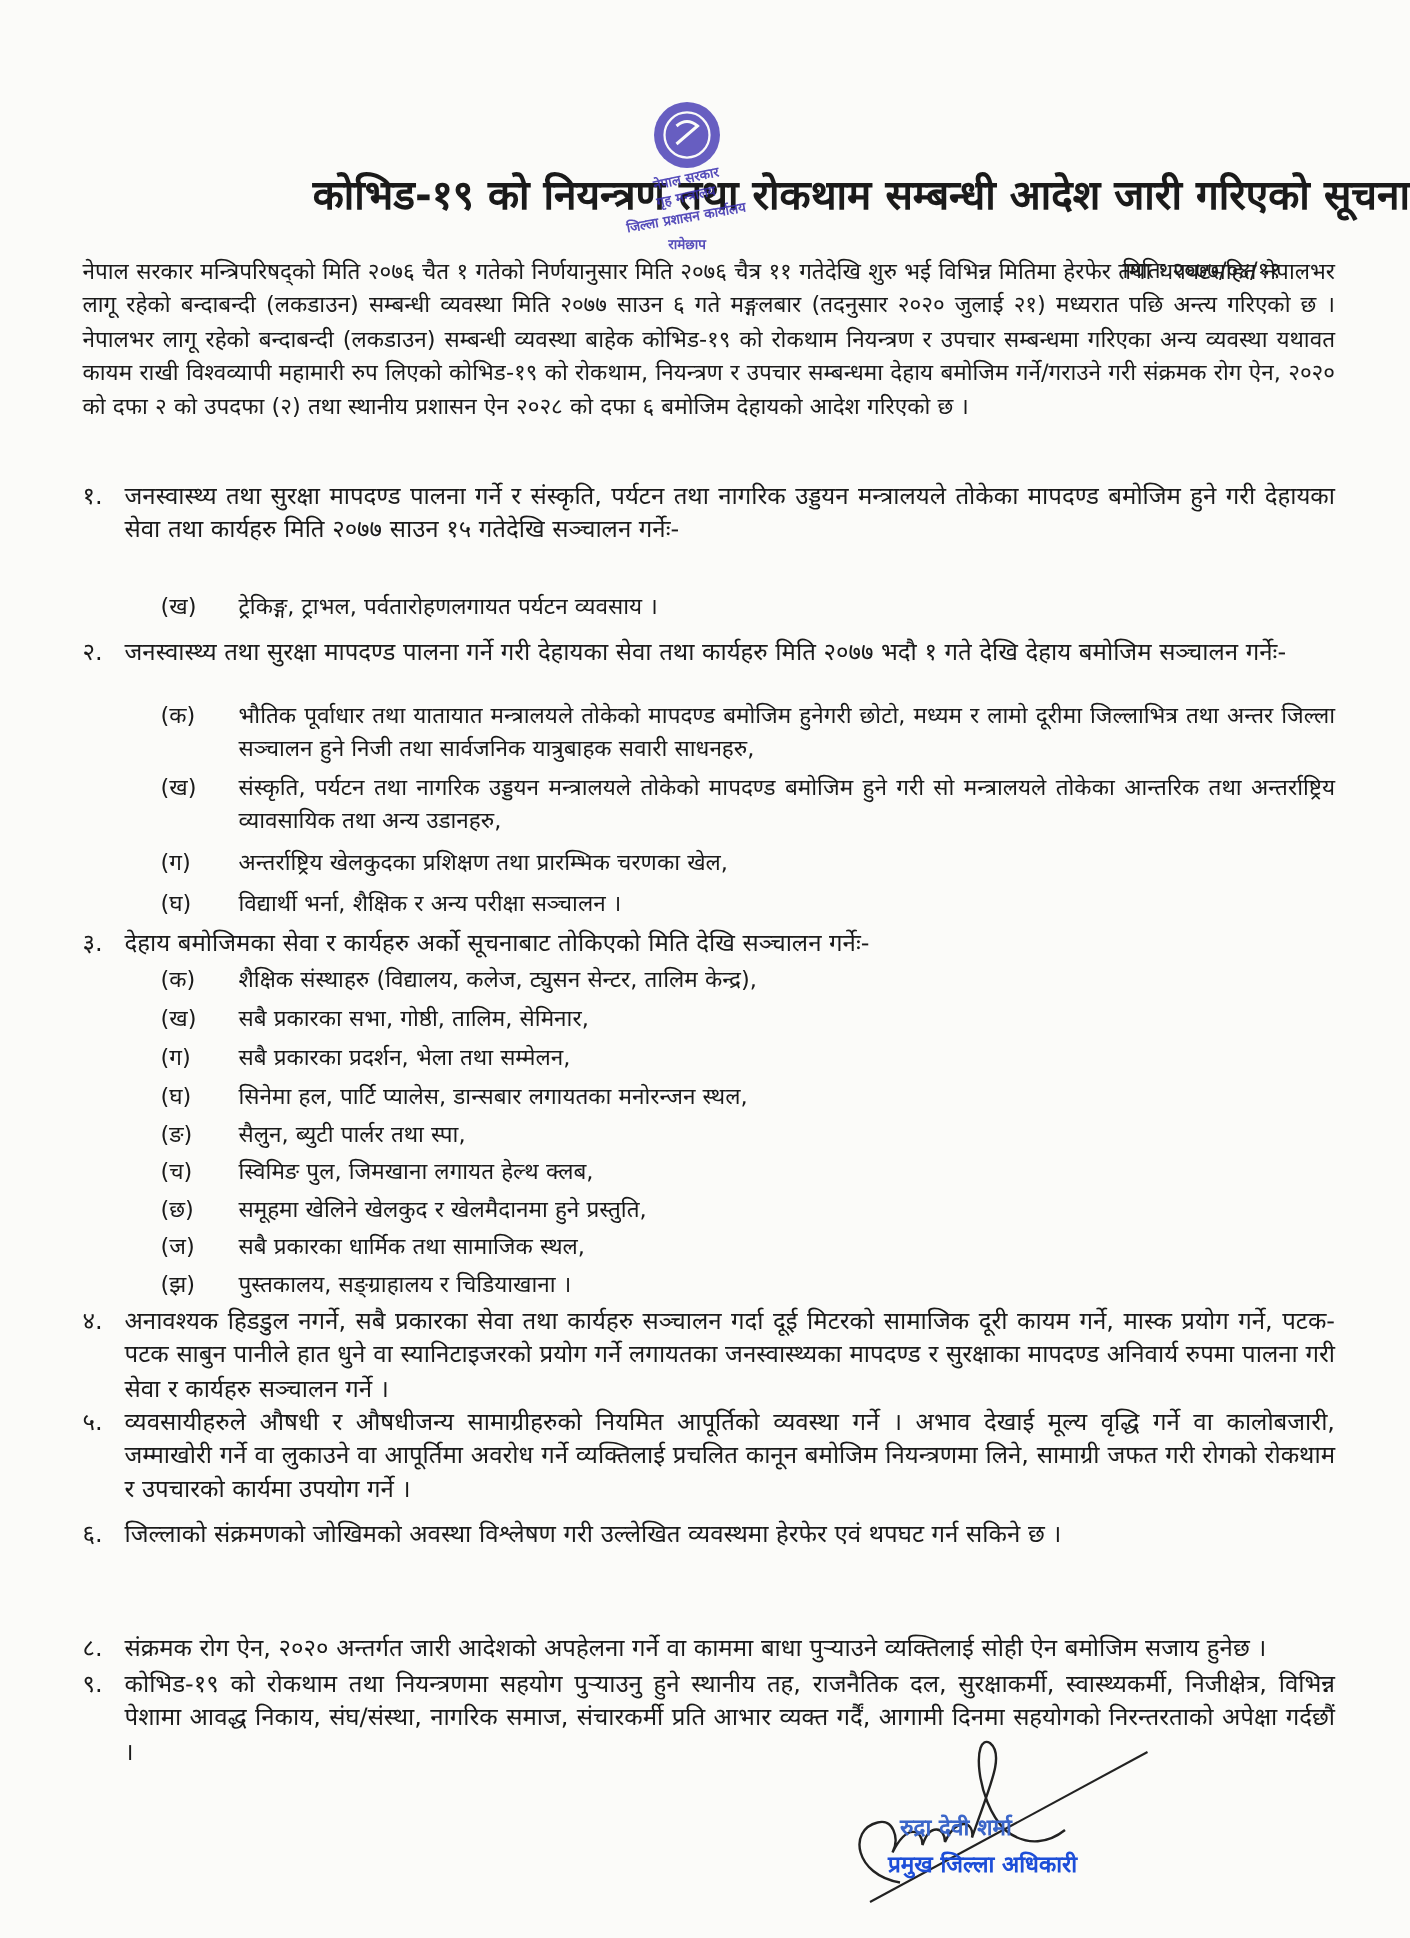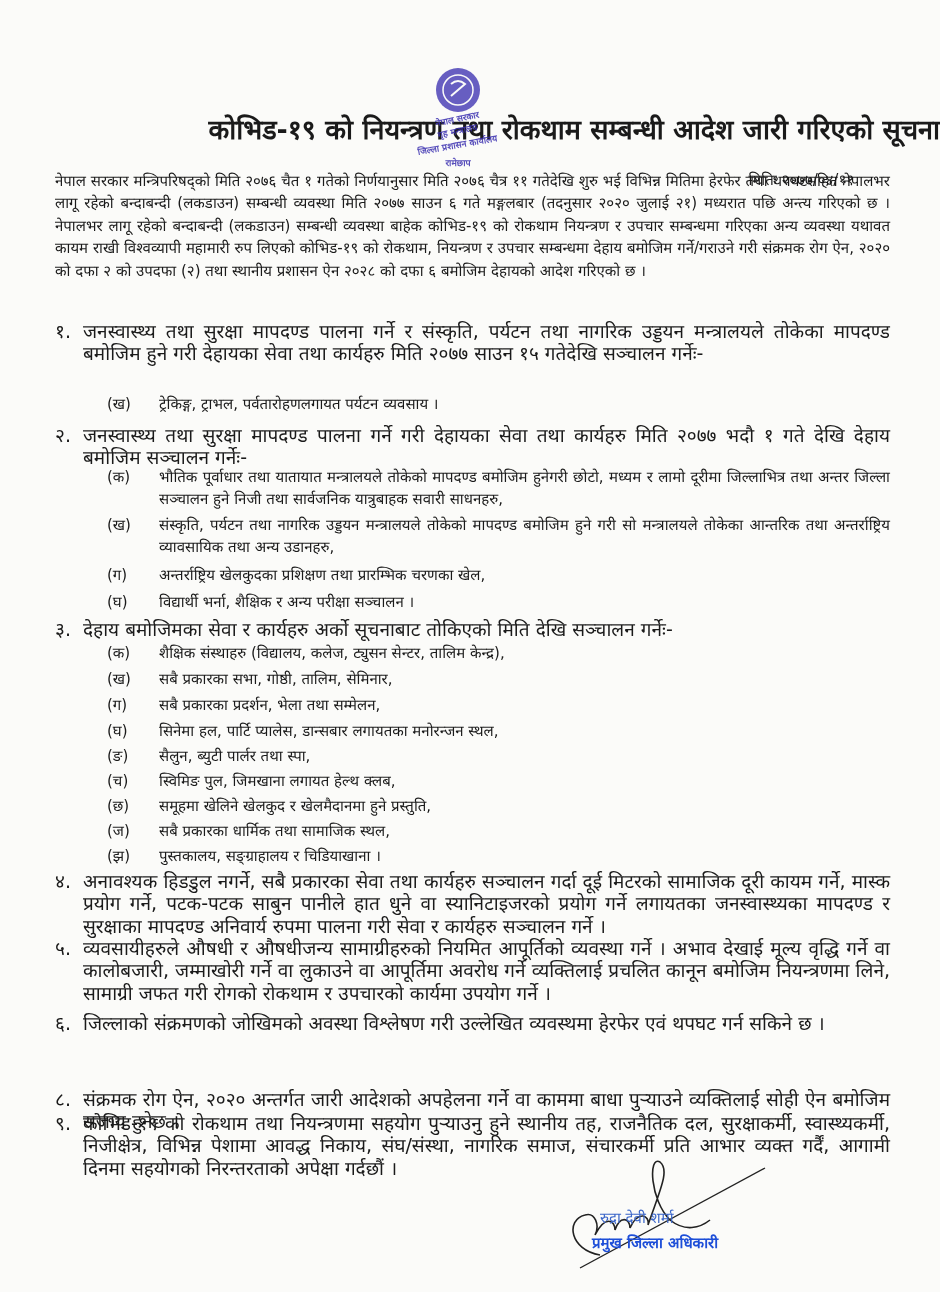--- a/index.html
+++ b/index.html
@@ -28,36 +28,36 @@
   .stamp {
     position: absolute; left: 413px; top: 62px; width: 90px; height: 110px;
     opacity: 0.85; pointer-events: none;
   }
   .body-text {
     position: absolute; left: 55px; width: 835px; top: 170px;
     font-size: 15px; line-height: 22.4px; text-align: justify;
   }
   .item {
     position: absolute; left: 55px; width: 835px;
-    font-size: 19px; line-height: 22.4px; text-align: justify;
+    font-size: 16px; line-height: 22.4px; text-align: justify;
     padding-left: 28px; box-sizing: border-box; text-indent: -28px;
   }
   .item .num { display: inline-block; width: 28px; text-indent: 0; }
   .sub {
     position: absolute; left: 107px; width: 783px;
     font-size: 15px; line-height: 22.4px; text-align: justify;
     padding-left: 52px; box-sizing: border-box; text-indent: -52px;
   }
   .sub .lbl { display: inline-block; width: 52px; text-indent: 0; }
   .signature {
     position: absolute; left: 560px; top: 1160px; width: 240px; height: 110px;
   }
   .sig-name {
     position: absolute; left: 600px; top: 1207px;
-    color: #3b66c9; font-weight: normal; font-size: 15px;
+    color: #3b66c9; font-weight: bold; font-size: 15px;
   }
   .sig-title {
     position: absolute; left: 592px; top: 1232px;
     color: #1d4ed8; font-weight: bold; font-size: 15px;
   }
 </style>
 </head>
 <body>
 
 <div class="page">

